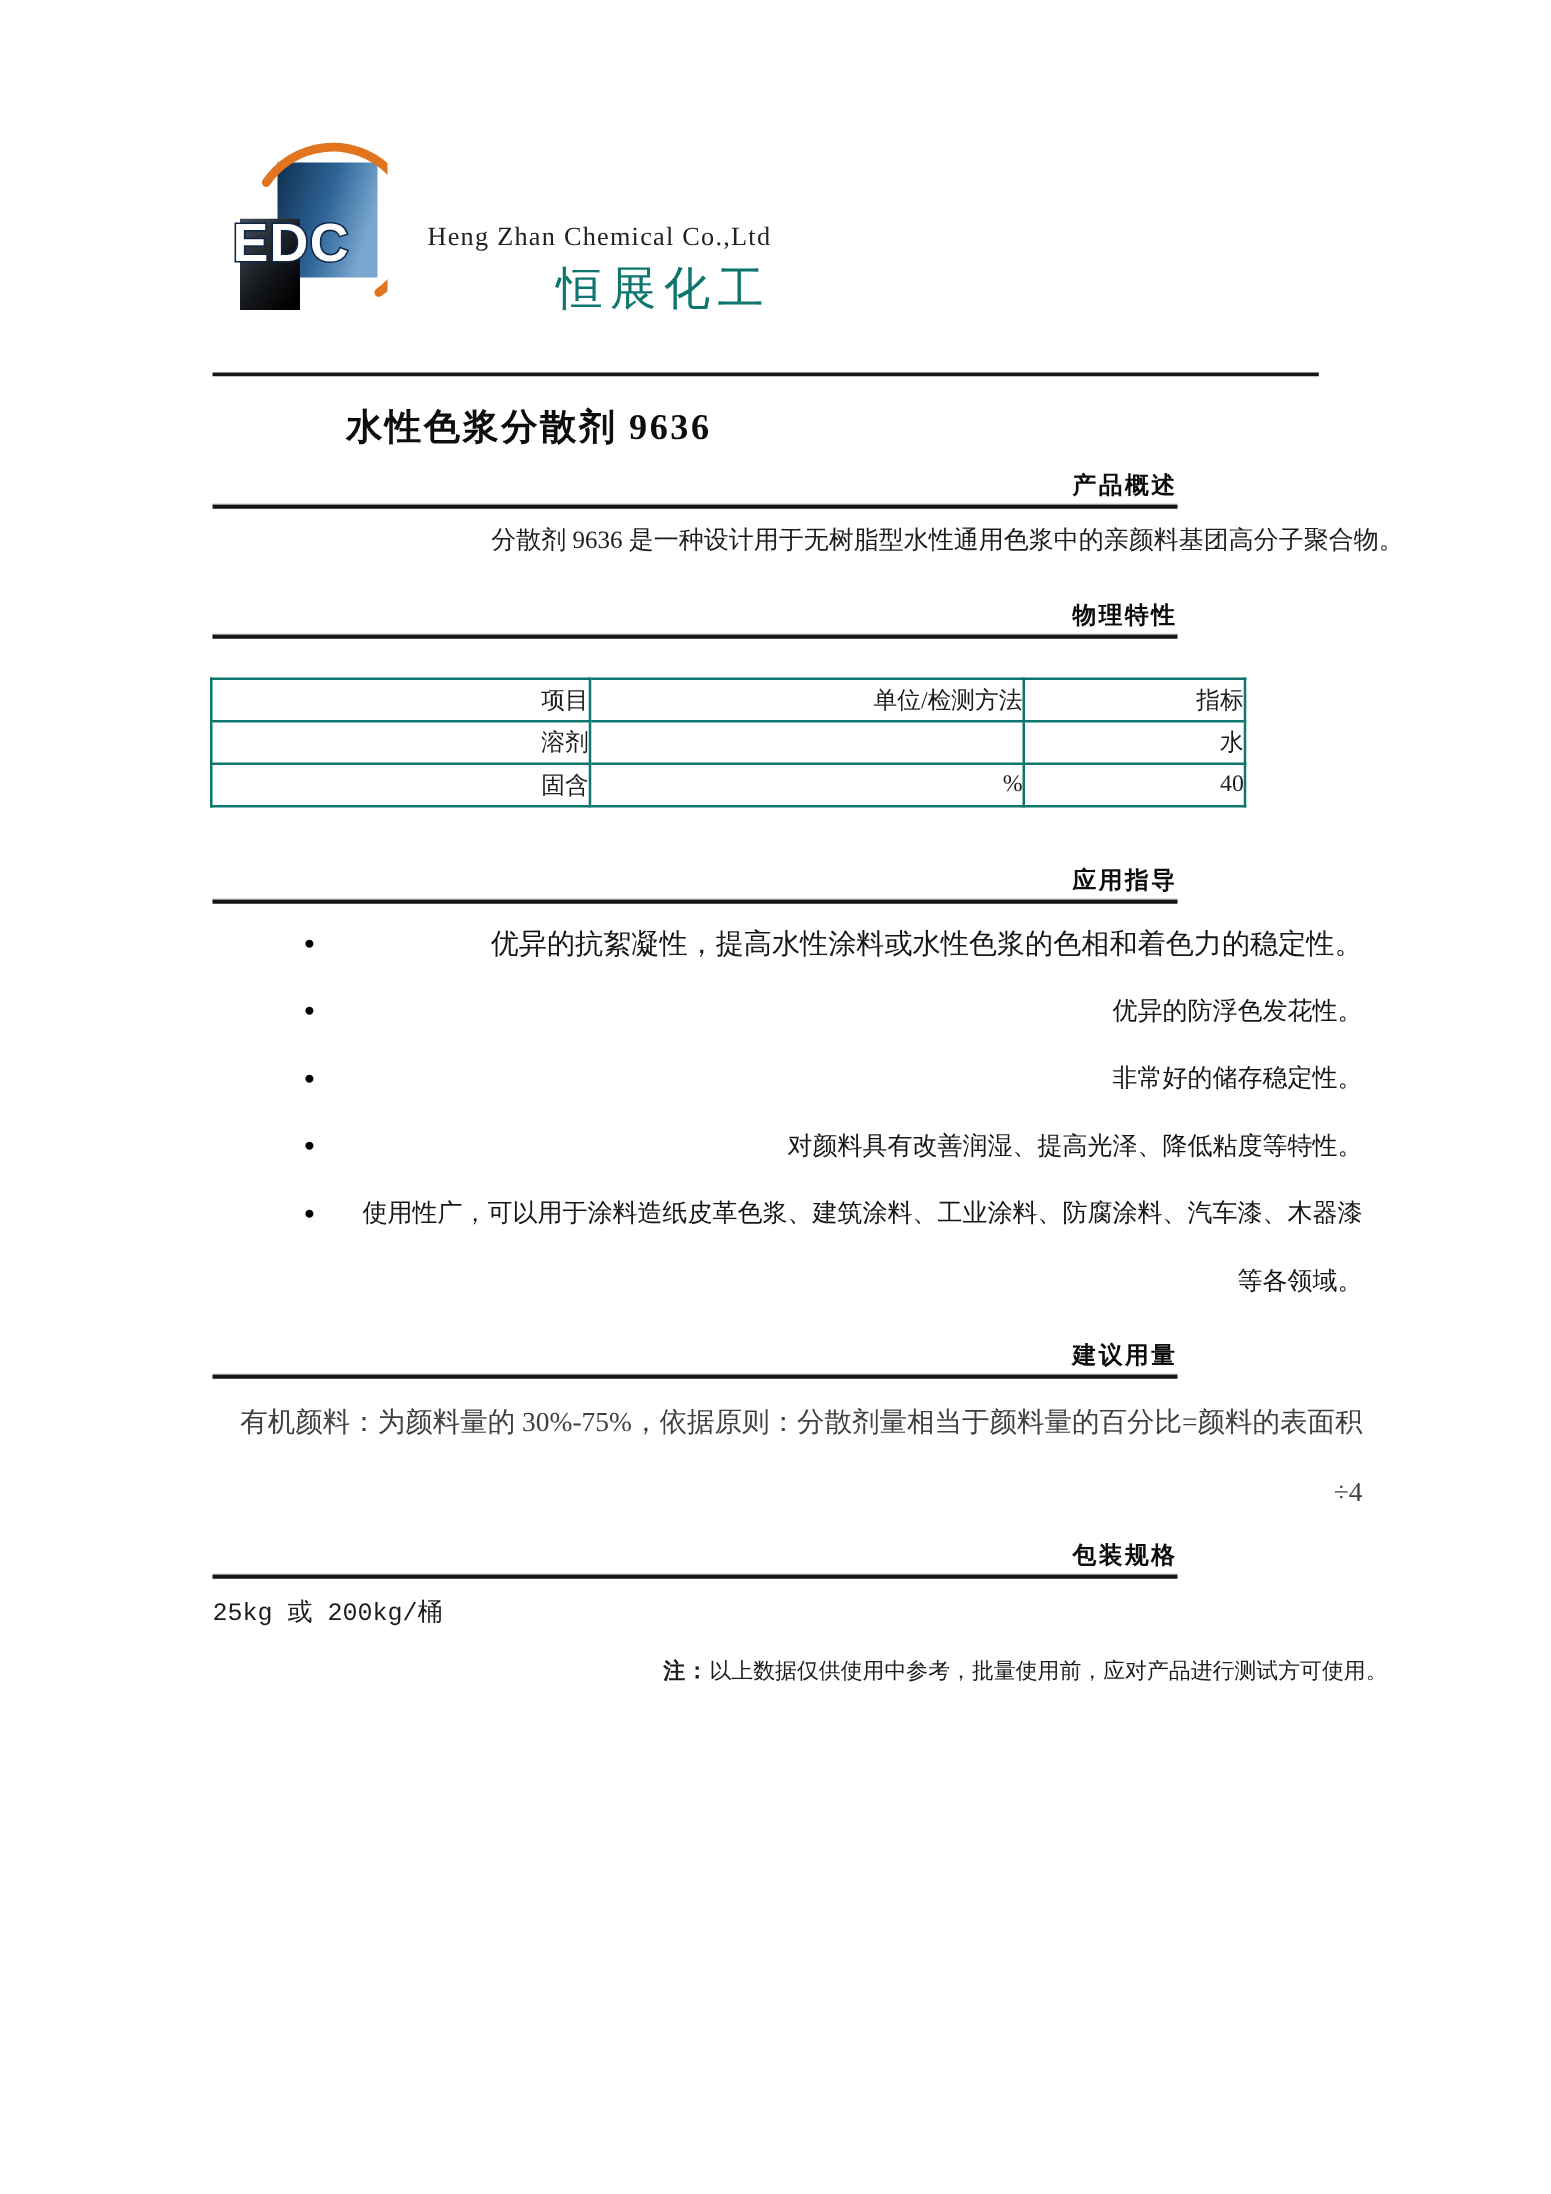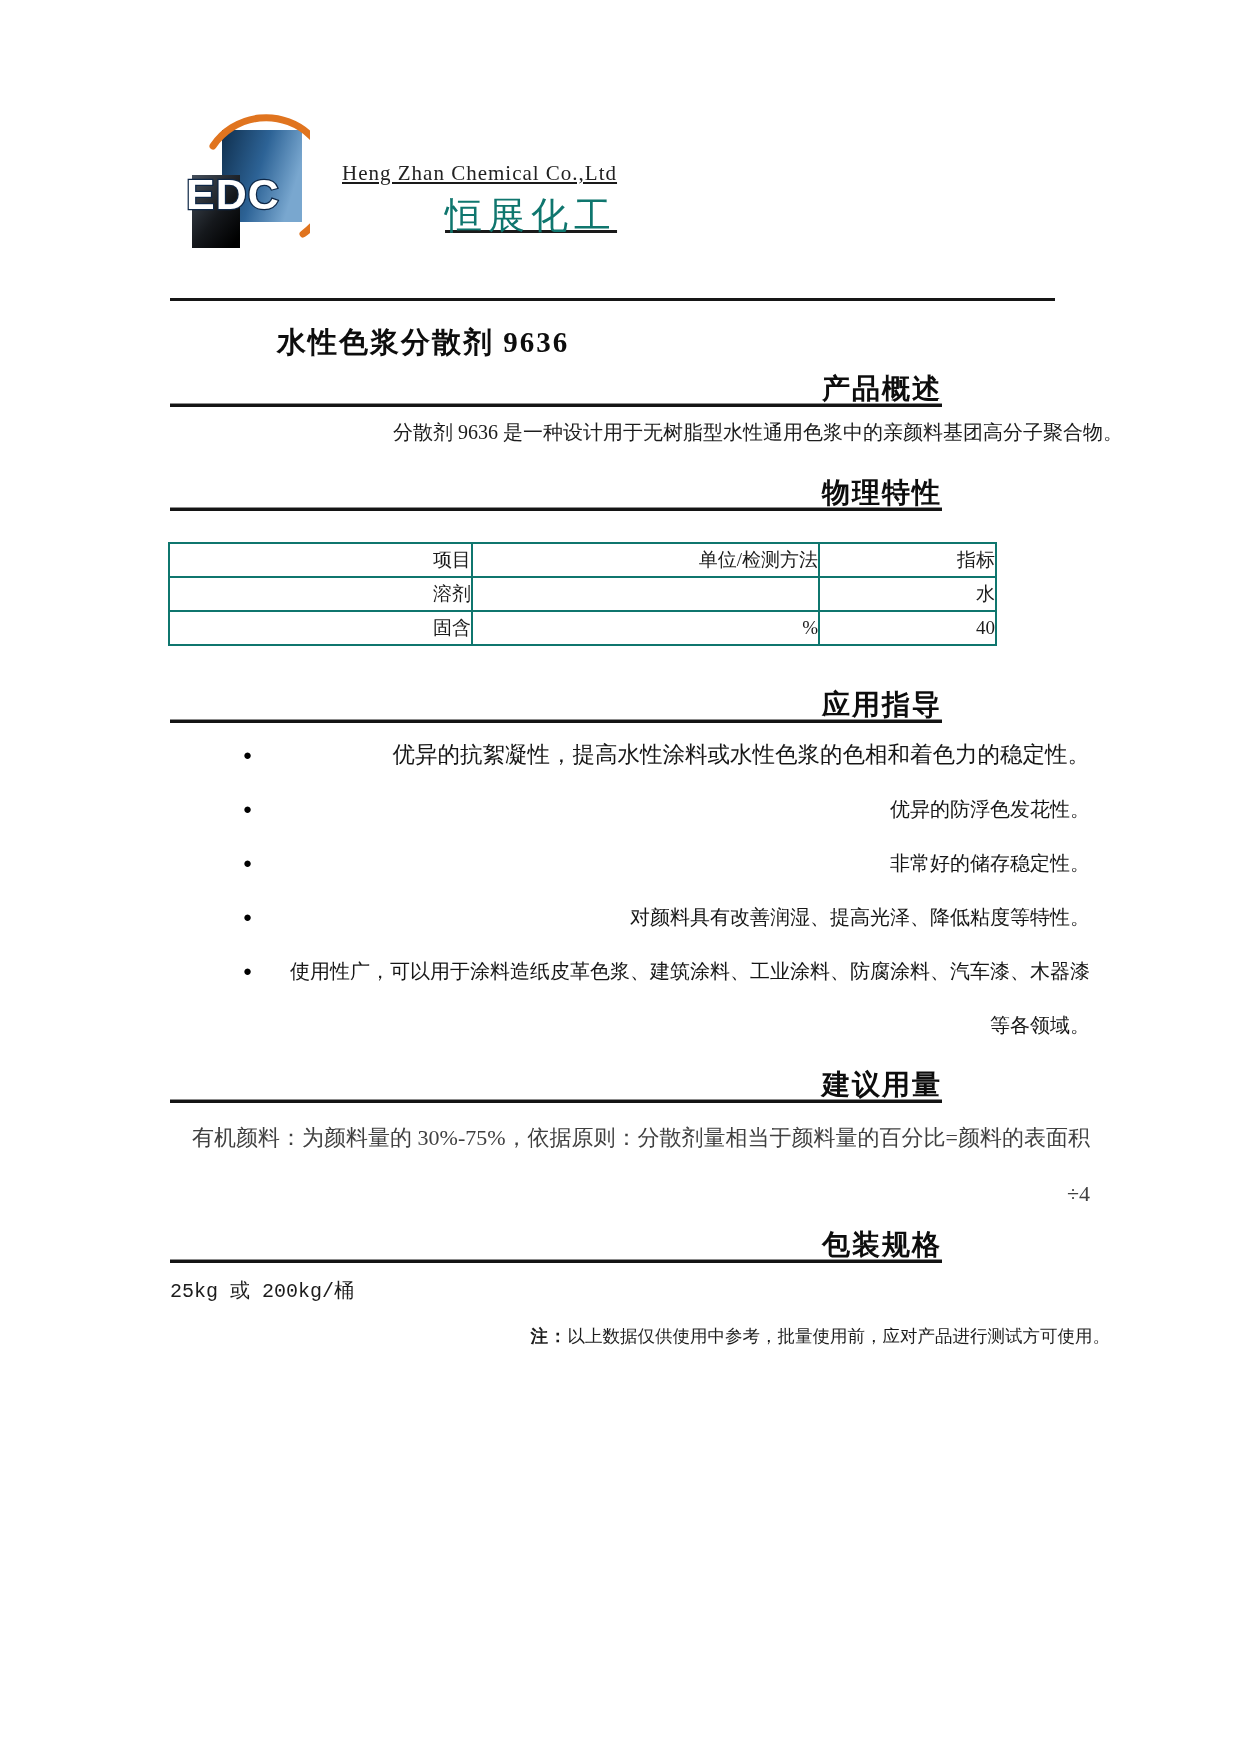--- a/index.html
+++ b/index.html
@@ -9,21 +9,21 @@
     width:1241px; height:1755px;
     margin:0 auto;
     background:#ffffff;
     font-family:"Liberation Serif","DejaVu Serif",serif;
     color:#1a1a1a;
     overflow:hidden;
     text-align:right;
   }
   
   .logo-block { position:absolute; left:185px; top:112px; width:125px; height:136px; }
-  .company { position:absolute; left:342px; top:158px;text-decoration:underline; }
+  .company { position:absolute; left:342px; top:174px; }
   .company-en {
     font-size:21px; letter-spacing:1px; color:#222;
     font-family:"Liberation Serif","DejaVu Serif",serif;
     line-height:30px;
   }
   .company-cn {
     font-size:37px; letter-spacing:6px; color:#0f766e;
     line-height:48px; margin-top:4px;
   }
   .top-rule {
@@ -33,21 +33,21 @@
   
   .doc-title {
     position:absolute; left:240px; top:322px;
     font-size:29px; font-weight:bold; letter-spacing:2px;
     line-height:40px; color:#0d0d0d;margin-left:37px;
   }
   
   .sec-head { position:absolute; left:170px; width:772px; }
   .sec-head-text {
     display:inline-block;
-    font-size:28px; font-weight:bold; letter-spacing:2px;
+    font-size:19px; font-weight:bold; letter-spacing:2px;
     line-height:26px; color:#0d0d0d;
   }
   .sec-rule {
     margin-top:1px; height:3px;
     border-top:1px solid #8d8d8d;
     border-bottom:3px solid #141414;
   }
   .pos-overview  { top:376px; }
   .pos-physical  { top:480px; }
   .pos-apply     { top:692px; }

